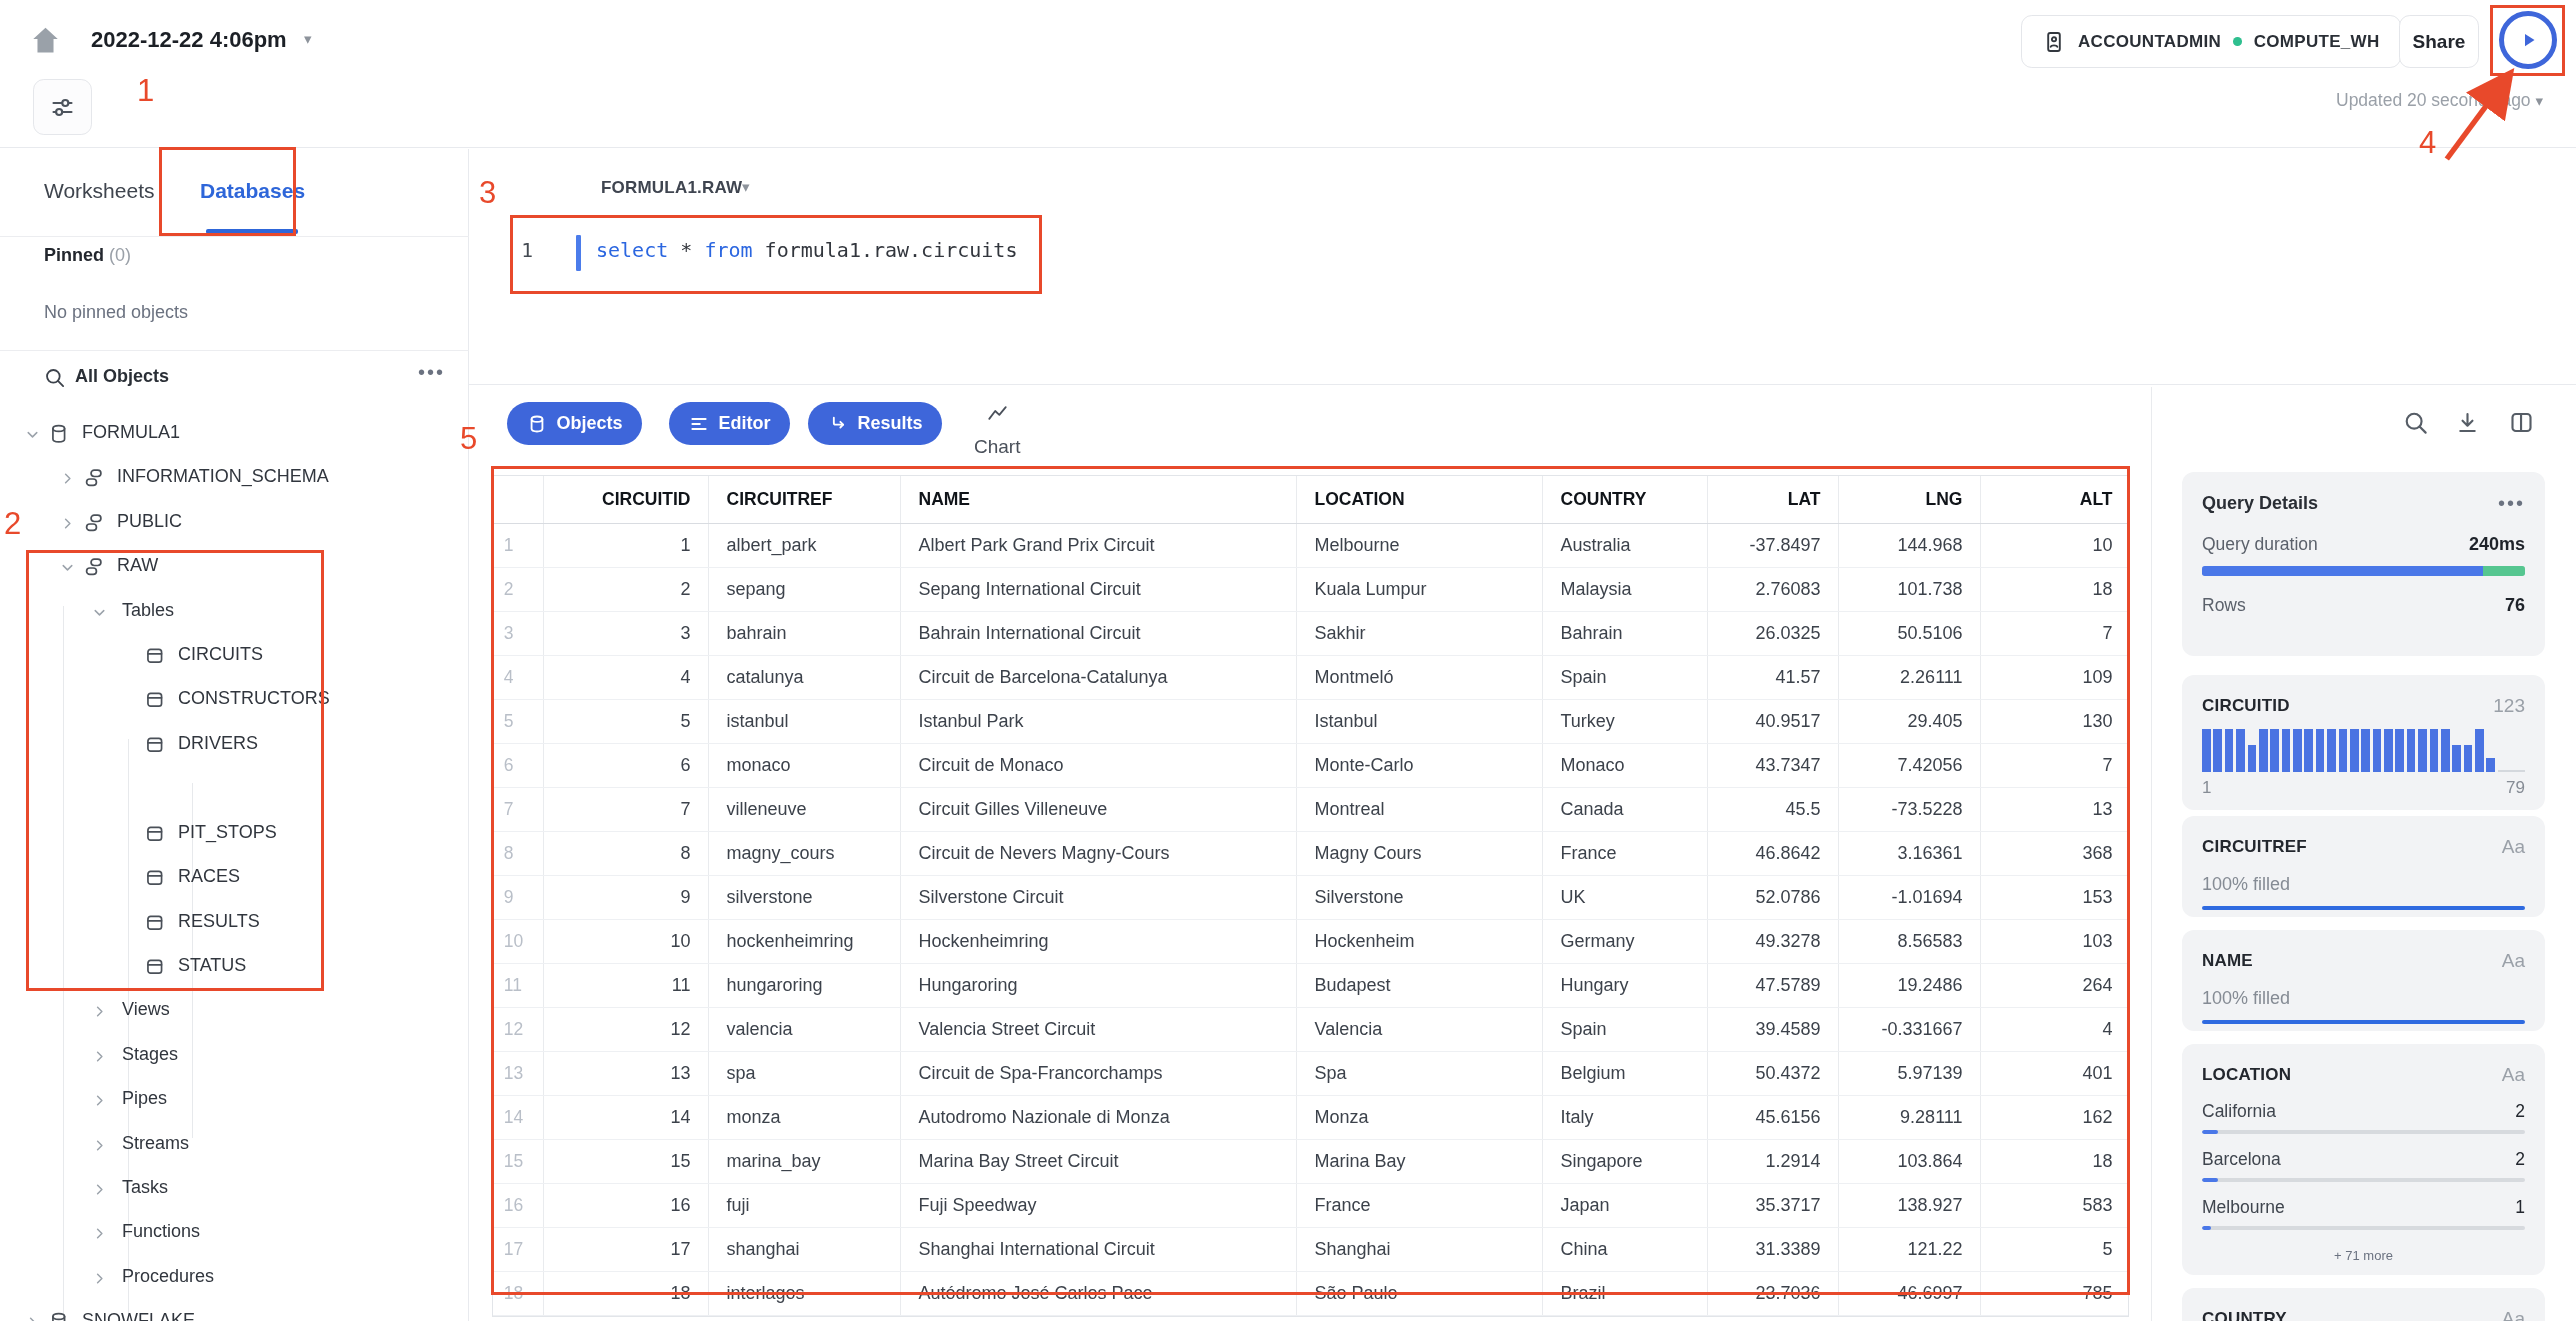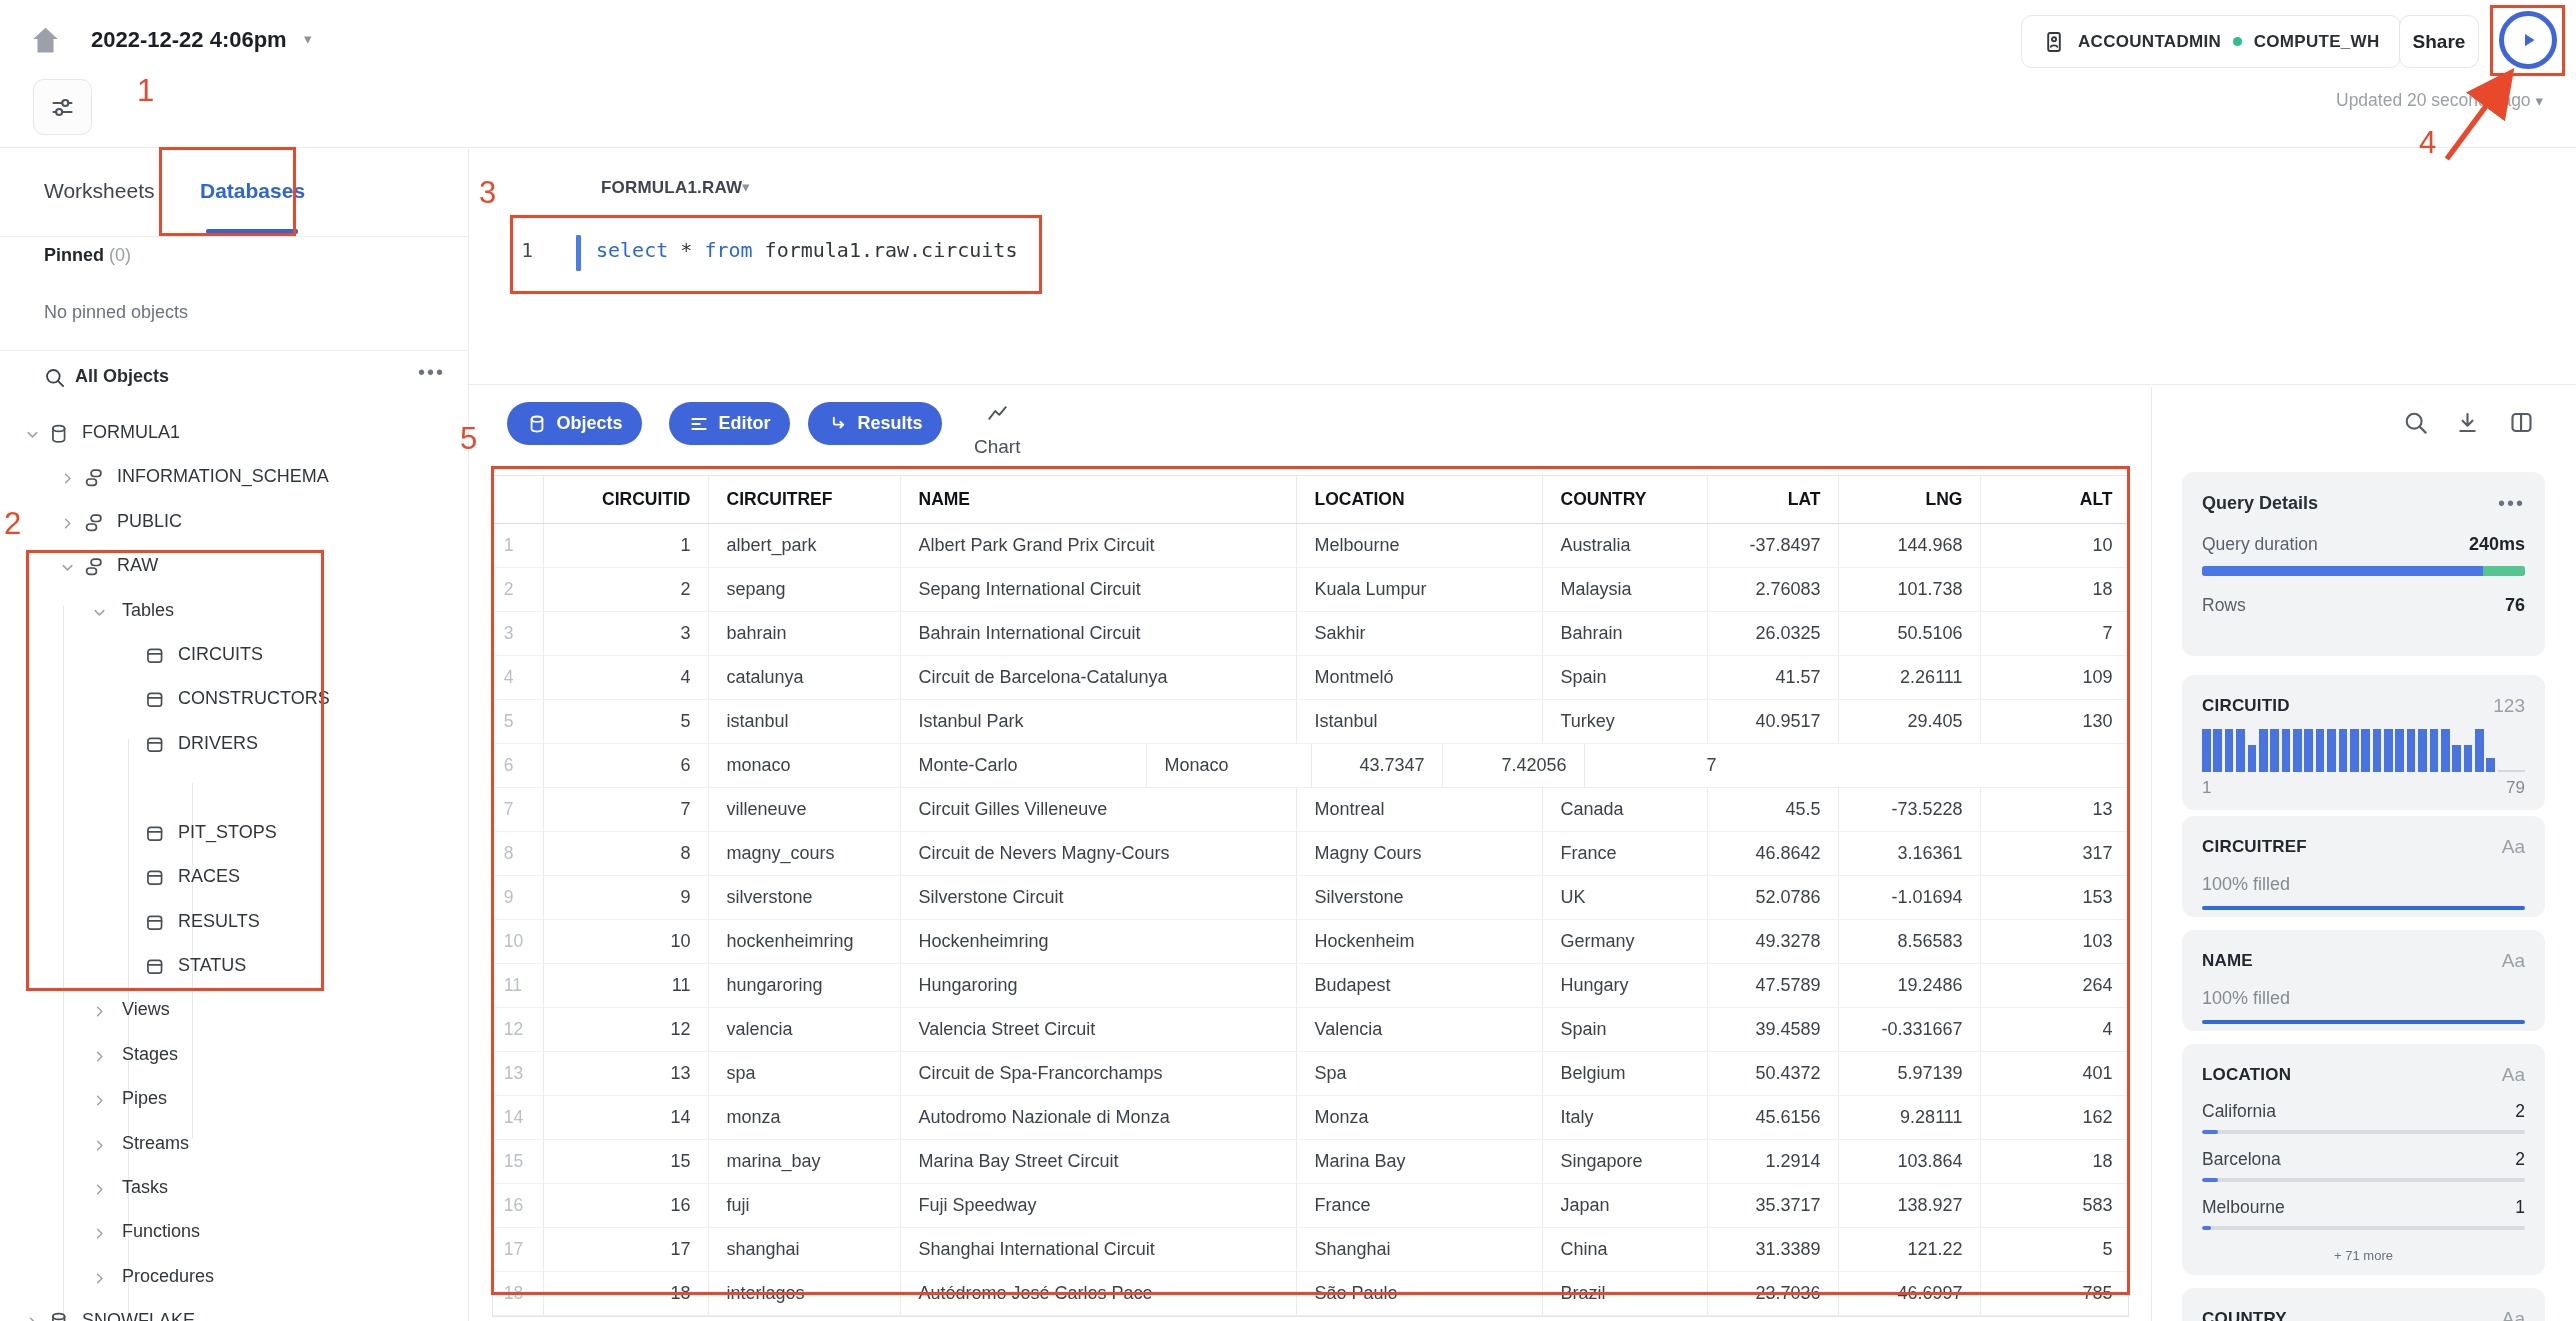--- a/index.html
+++ b/index.html
@@ -506,20 +506,21 @@
         <div class="rt-cell" style="width: 246px; flex: 0 0 246px;">Istanbul</div>
         <div class="rt-cell" style="width: 165px; flex: 0 0 165px;">Turkey</div>
         <div class="rt-cell num" style="width: 131px; flex: 0 0 131px;">40.9517</div>
         <div class="rt-cell num" style="width: 142px; flex: 0 0 142px;">29.405</div>
         <div class="rt-cell num" style="width: 149px; flex: 0 0 149px;">130</div>
       </div>
       <div class="rt-row">
         <div class="rt-cell rownum" style="width: 51px; flex: 0 0 51px;">6</div>
         <div class="rt-cell num" style="width: 165px; flex: 0 0 165px;">6</div>
         <div class="rt-cell" style="width: 192px; flex: 0 0 192px;">monaco</div>
+        <div class="rt-cell" style="width: 396px; flex: 0 0 396px;">Circuit de Monaco</div>
         <div class="rt-cell" style="width: 246px; flex: 0 0 246px;">Monte-Carlo</div>
         <div class="rt-cell" style="width: 165px; flex: 0 0 165px;">Monaco</div>
         <div class="rt-cell num" style="width: 131px; flex: 0 0 131px;">43.7347</div>
         <div class="rt-cell num" style="width: 142px; flex: 0 0 142px;">7.42056</div>
         <div class="rt-cell num" style="width: 149px; flex: 0 0 149px;">7</div>
       </div>
       <div class="rt-row">
         <div class="rt-cell rownum" style="width: 51px; flex: 0 0 51px;">7</div>
         <div class="rt-cell num" style="width: 165px; flex: 0 0 165px;">7</div>
         <div class="rt-cell" style="width: 192px; flex: 0 0 192px;">villeneuve</div>
@@ -532,21 +533,21 @@
       </div>
       <div class="rt-row">
         <div class="rt-cell rownum" style="width: 51px; flex: 0 0 51px;">8</div>
         <div class="rt-cell num" style="width: 165px; flex: 0 0 165px;">8</div>
         <div class="rt-cell" style="width: 192px; flex: 0 0 192px;">magny_cours</div>
         <div class="rt-cell" style="width: 396px; flex: 0 0 396px;">Circuit de Nevers Magny-Cours</div>
         <div class="rt-cell" style="width: 246px; flex: 0 0 246px;">Magny Cours</div>
         <div class="rt-cell" style="width: 165px; flex: 0 0 165px;">France</div>
         <div class="rt-cell num" style="width: 131px; flex: 0 0 131px;">46.8642</div>
         <div class="rt-cell num" style="width: 142px; flex: 0 0 142px;">3.16361</div>
-        <div class="rt-cell num" style="width: 149px; flex: 0 0 149px;">317</div>
+        <div class="rt-cell num" style="width: 149px; flex: 0 0 149px;">368</div>
       </div>
       <div class="rt-row">
         <div class="rt-cell rownum" style="width: 51px; flex: 0 0 51px;">9</div>
         <div class="rt-cell num" style="width: 165px; flex: 0 0 165px;">9</div>
         <div class="rt-cell" style="width: 192px; flex: 0 0 192px;">silverstone</div>
         <div class="rt-cell" style="width: 396px; flex: 0 0 396px;">Silverstone Circuit</div>
         <div class="rt-cell" style="width: 246px; flex: 0 0 246px;">Silverstone</div>
         <div class="rt-cell" style="width: 165px; flex: 0 0 165px;">UK</div>
         <div class="rt-cell num" style="width: 131px; flex: 0 0 131px;">52.0786</div>
         <div class="rt-cell num" style="width: 142px; flex: 0 0 142px;">-1.01694</div>

